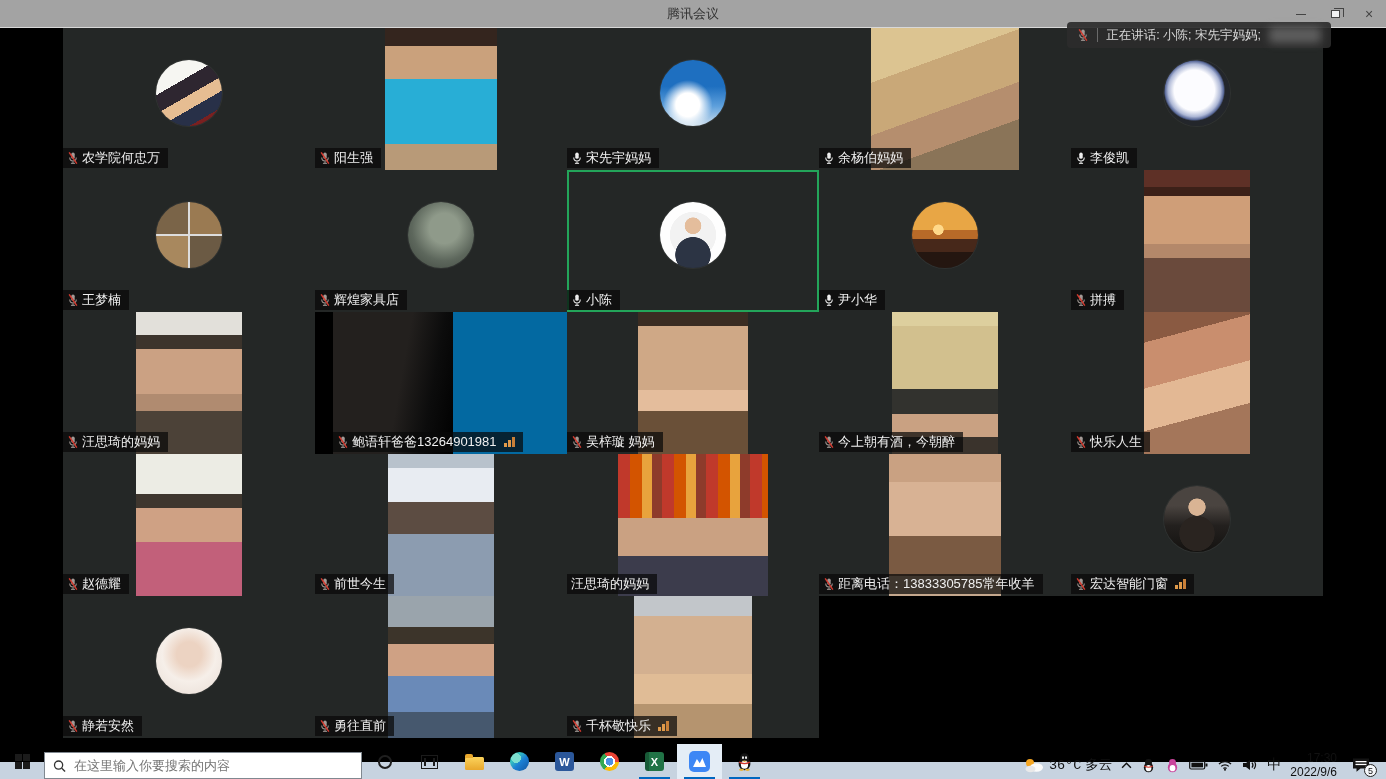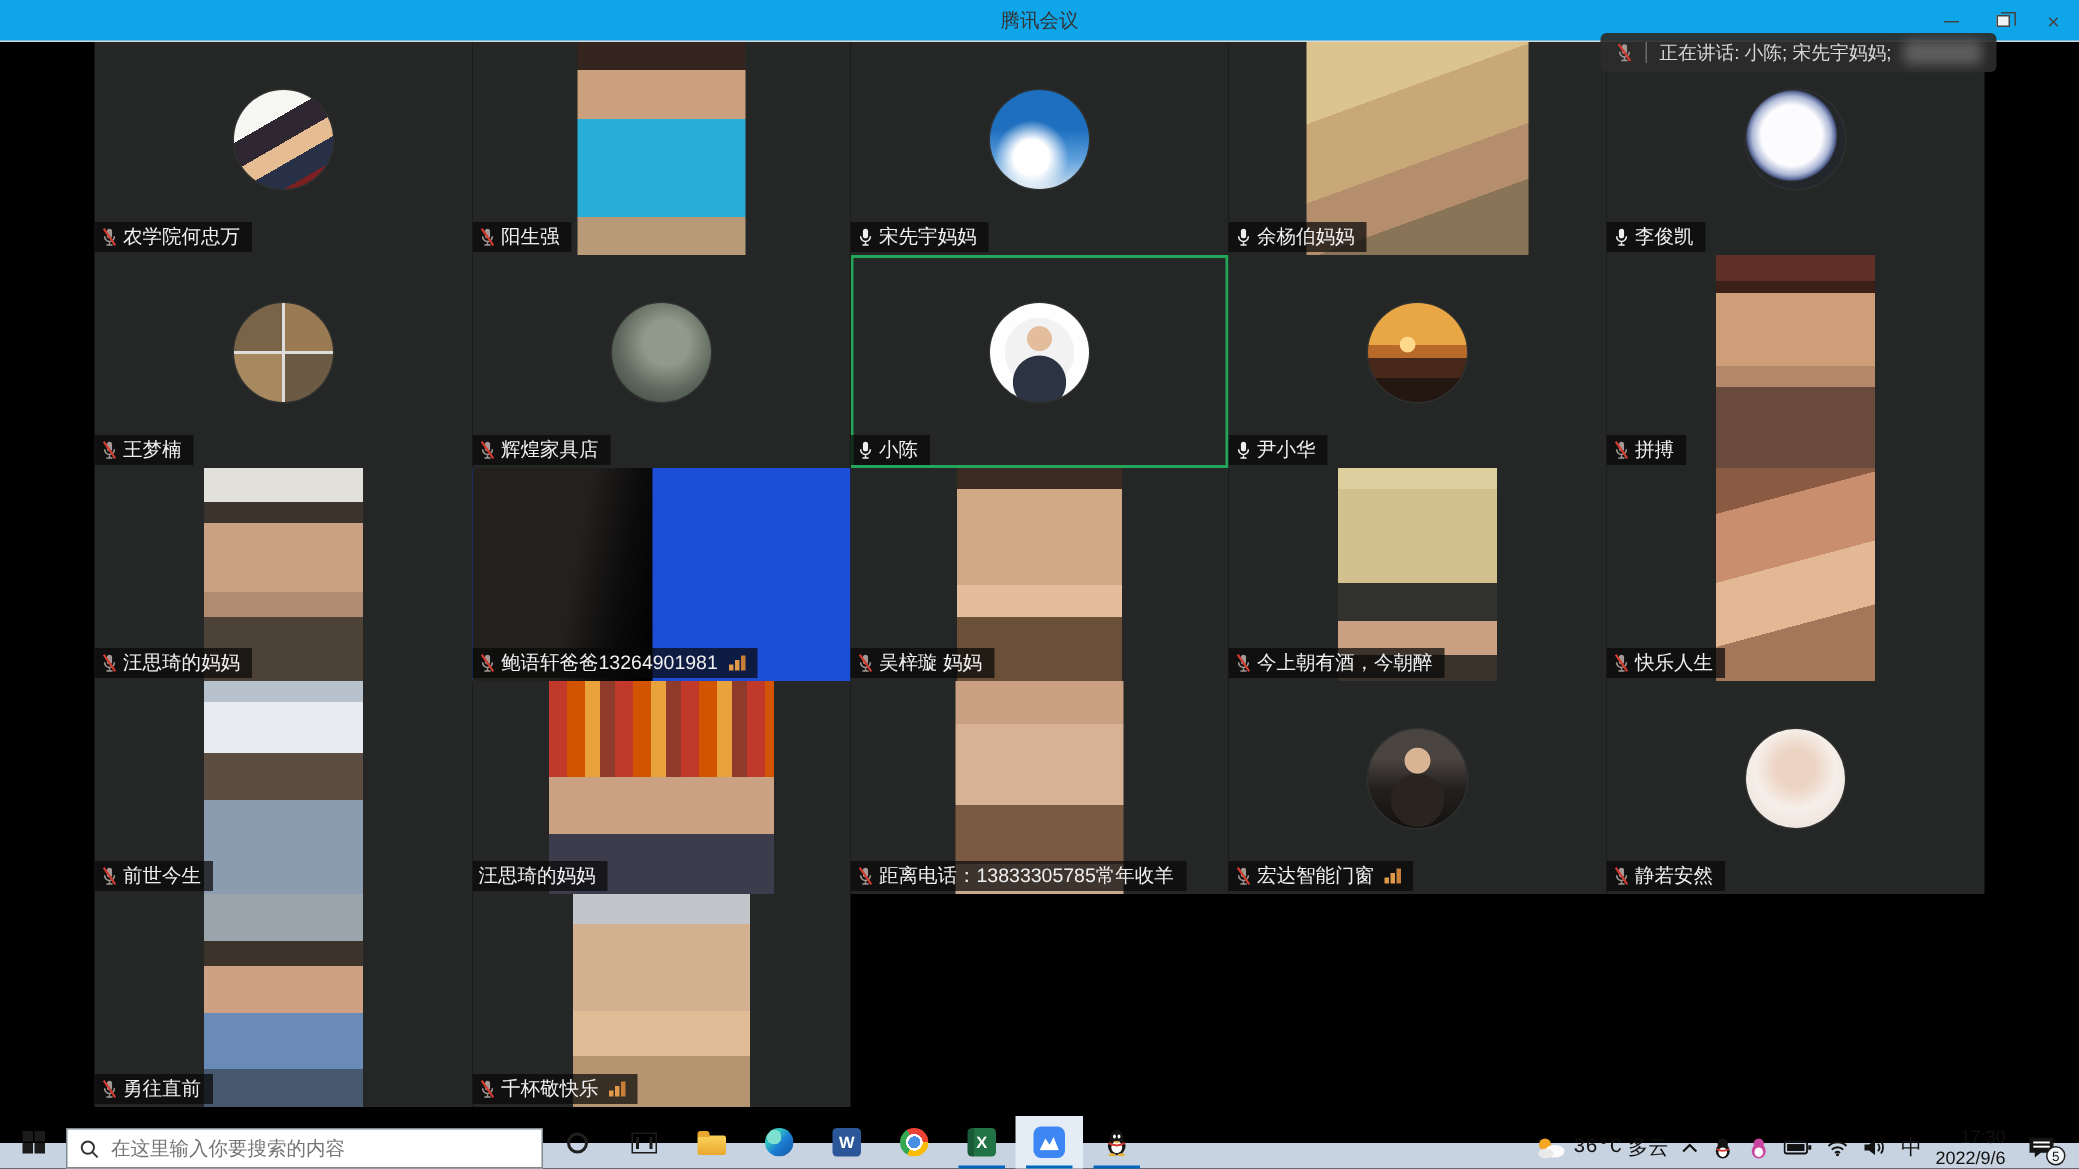--- a/index.html
+++ b/index.html
@@ -1,19 +1,19 @@
 <!DOCTYPE html>
 <html><head>
 <meta charset="utf-8">
 <style>
   *{margin:0;padding:0;box-sizing:border-box}
   html,body{width:1386px;height:779px;overflow:hidden;background:#000;
     font-family:"Liberation Sans","DejaVu Sans",sans-serif;}
   
-  .titlebar{position:absolute;top:0;left:0;right:0;height:28px;background:#0ea5e9;
+  .titlebar{position:absolute;top:0;left:0;right:0;height:28px;background:#a3a3a3;
     display:flex;align-items:center;justify-content:center;border-bottom:1px solid #d8d8d8;}
   .titlebar .wtitle{font-size:13px;color:#333;}
   .wincontrols{position:absolute;right:0;top:0;height:28px;display:flex;}
   .wbtn{width:34px;height:28px;display:flex;align-items:center;justify-content:center;color:#444;cursor:pointer;}
   .wbtn .minus{width:10px;height:1px;background:#444;display:block;}
   .wbtn .restore{width:9px;height:8px;border:1px solid #444;position:relative;background:#f1f2f3;}
   .wbtn .restore::before{content:"";position:absolute;left:2px;top:-3px;width:9px;height:8px;border:1px solid #444;border-left:none;border-bottom:none;}
   .wbtn.close{font-size:14px;line-height:1;}
   
   .meeting{position:absolute;top:28px;left:0;right:0;bottom:35px;background:#000;overflow:hidden;}
@@ -56,21 +56,21 @@
   .c-avatar-white-disc .media{background:radial-gradient(circle at 46% 46%,#fcfcff 0 40%,#aeb8d6 52%,#5a6a9a 58%,#23262b 61%);}
   .c-avatar-photo-collage .media{background:linear-gradient(#ddd,#ddd) 50% 0/2px 100% no-repeat,linear-gradient(#ddd,#ddd) 0 50%/100% 2px no-repeat,conic-gradient(#9a7a52 0 25%,#6b5a44 25% 50%,#a8885e 50% 75%,#7a6448 75%);}
   .c-avatar-rockery .media{background:radial-gradient(circle at 55% 40%,#8f9a8a 0 28%,#5d675c 60%,#3c443c);}
   .c-avatar-woman-portrait .media{width:72px;height:72px;background:
      radial-gradient(circle at 50% 36%,#e4bd9c 0 15%,rgba(0,0,0,0) 16%),
      radial-gradient(circle at 50% 80%,#2c3444 0 28%,rgba(0,0,0,0) 29%),
      radial-gradient(circle,#f2f2f2 0 49%,#fefefe 50%);}
   .c-avatar-sunset-sea .media{background:radial-gradient(circle at 40% 42%,#ffd98a 0 9%,rgba(0,0,0,0) 10%),linear-gradient(180deg,#e8a645 0 42%,#b86a28 42% 56%,#47281a 56% 76%,#241610 76%);}
   .c-video-man-redwall .media{background:linear-gradient(180deg,#5e3026 0 12%,#3c2018 12% 18%,#cf9e78 18% 52%,#b4886a 52% 62%,#6a4a3c 62%);}
   .c-video-woman-whitewall .media{background:linear-gradient(180deg,#e2e0da 0 16%,#3c342c 16% 26%,#cba183 26% 58%,#b08b70 58% 70%,#4c4238 70%);}
-  .c-video-dark-partial{background:#1d4ed8;}
+  .c-video-dark-partial{background:#0369a1;margin-left:18px;}
   .c-video-dark-partial .media{left:0;transform:none;width:120px;background:linear-gradient(100deg,#23201e 0 55%,#0c0c0c 78%,#000);}
   .c-video-woman-hand .media{width:110px;background:linear-gradient(180deg,#3a2c22 0 10%,#cfa886 10% 55%,#e4bd9c 55% 70%,#6a5038 70%);}
   .c-video-man-sand .media{background:linear-gradient(180deg,#ddcf9e 0 10%,#d2c08e 10% 54%,#32322e 54% 72%,#c9a182 72% 88%,#3a332c 88%);}
   .c-video-man-lying .media{background:linear-gradient(165deg,#8a5a42 0 18%,#c98e6e 18% 45%,#e3b894 45% 70%,#a4765a 70%);}
   .c-video-woman-pink .media{background:linear-gradient(180deg,#ecece4 0 28%,#3e362e 28% 38%,#cfa184 38% 62%,#c2607a 62%);}
   .c-video-man-cap .media{background:linear-gradient(180deg,#b8c2cc 0 10%,#e8ecf2 10% 34%,#5c4c42 34% 56%,#8c9cb0 56%);}
   .c-video-man-shelves .media{width:150px;background:
      linear-gradient(180deg,rgba(0,0,0,0) 0 45%,#caa182 45% 72%,#3c3c4c 72%),
      repeating-linear-gradient(90deg,#c0392b 0 12px,#d35400 12px 24px,#e8a33d 24px 34px,#8e3b2b 34px 44px);}
   .c-video-man-closeup .media{width:112px;background:linear-gradient(180deg,#c9a182 0 20%,#d8b294 20% 58%,#7a5a42 58% 86%,#c5a88e 86%);}
@@ -392,20 +392,36 @@
           <path class="m-arc" d="M3.2 7.5 a3.8 4 0 0 0 7.6 0"></path>
           <line class="m-line" x1="7" y1="12" x2="7" y2="14.2"></line>
           <line class="m-line" x1="4.6" y1="14.2" x2="9.4" y2="14.2"></line>
           <line class="m-slash" x1="2.5" y1="1.5" x2="11.5" y2="14.5"></line>
         </svg>
       </span>
       <span class="pname">快乐人生</span>
 
     </div>
   </div>
+      <div class="tile c-video-woman-pink">
+    <div class="media"></div>
+    <div class="label">
+      <span class="mic muted">
+        <svg viewBox="0 0 14 16" width="12" height="14">
+          <rect class="m-body" x="5" y="1.5" width="4" height="7.5" rx="2"></rect>
+          <path class="m-arc" d="M3.2 7.5 a3.8 4 0 0 0 7.6 0"></path>
+          <line class="m-line" x1="7" y1="12" x2="7" y2="14.2"></line>
+          <line class="m-line" x1="4.6" y1="14.2" x2="9.4" y2="14.2"></line>
+          <line class="m-slash" x1="2.5" y1="1.5" x2="11.5" y2="14.5"></line>
+        </svg>
+      </span>
+      <span class="pname">赵德耀</span>
+
+    </div>
+  </div>
       <div class="tile c-video-man-cap">
     <div class="media"></div>
     <div class="label">
       <span class="mic muted">
         <svg viewBox="0 0 14 16" width="12" height="14">
           <rect class="m-body" x="5" y="1.5" width="4" height="7.5" rx="2"></rect>
           <path class="m-arc" d="M3.2 7.5 a3.8 4 0 0 0 7.6 0"></path>
           <line class="m-line" x1="7" y1="12" x2="7" y2="14.2"></line>
           <line class="m-line" x1="4.6" y1="14.2" x2="9.4" y2="14.2"></line>
           <line class="m-slash" x1="2.5" y1="1.5" x2="11.5" y2="14.5"></line>

